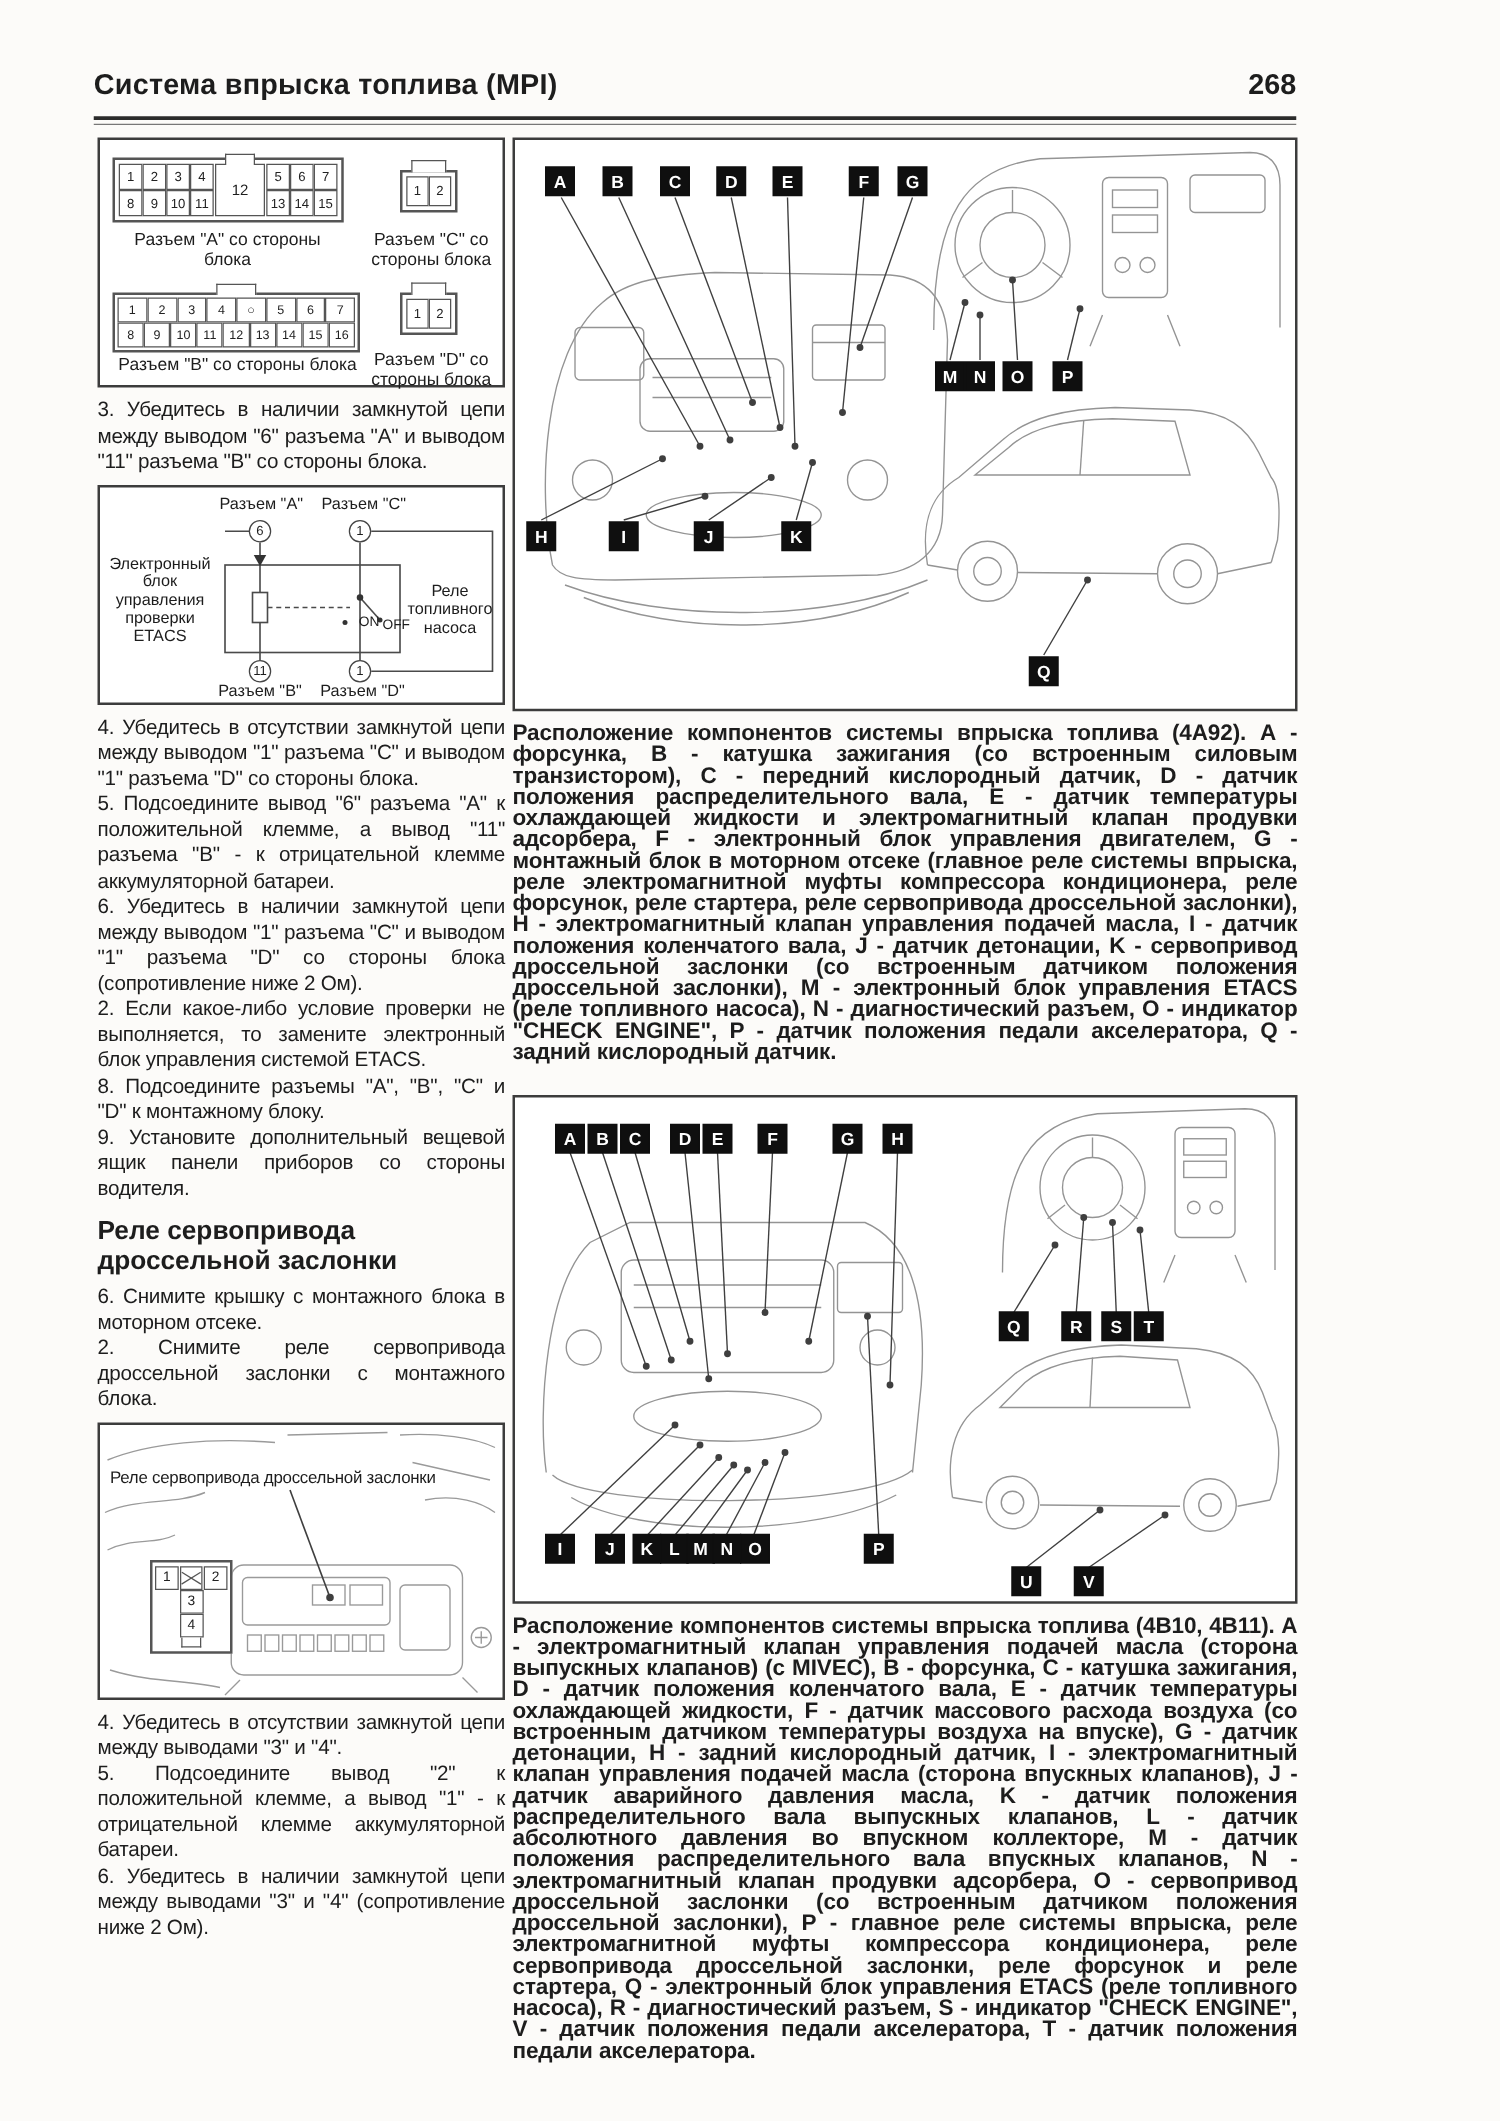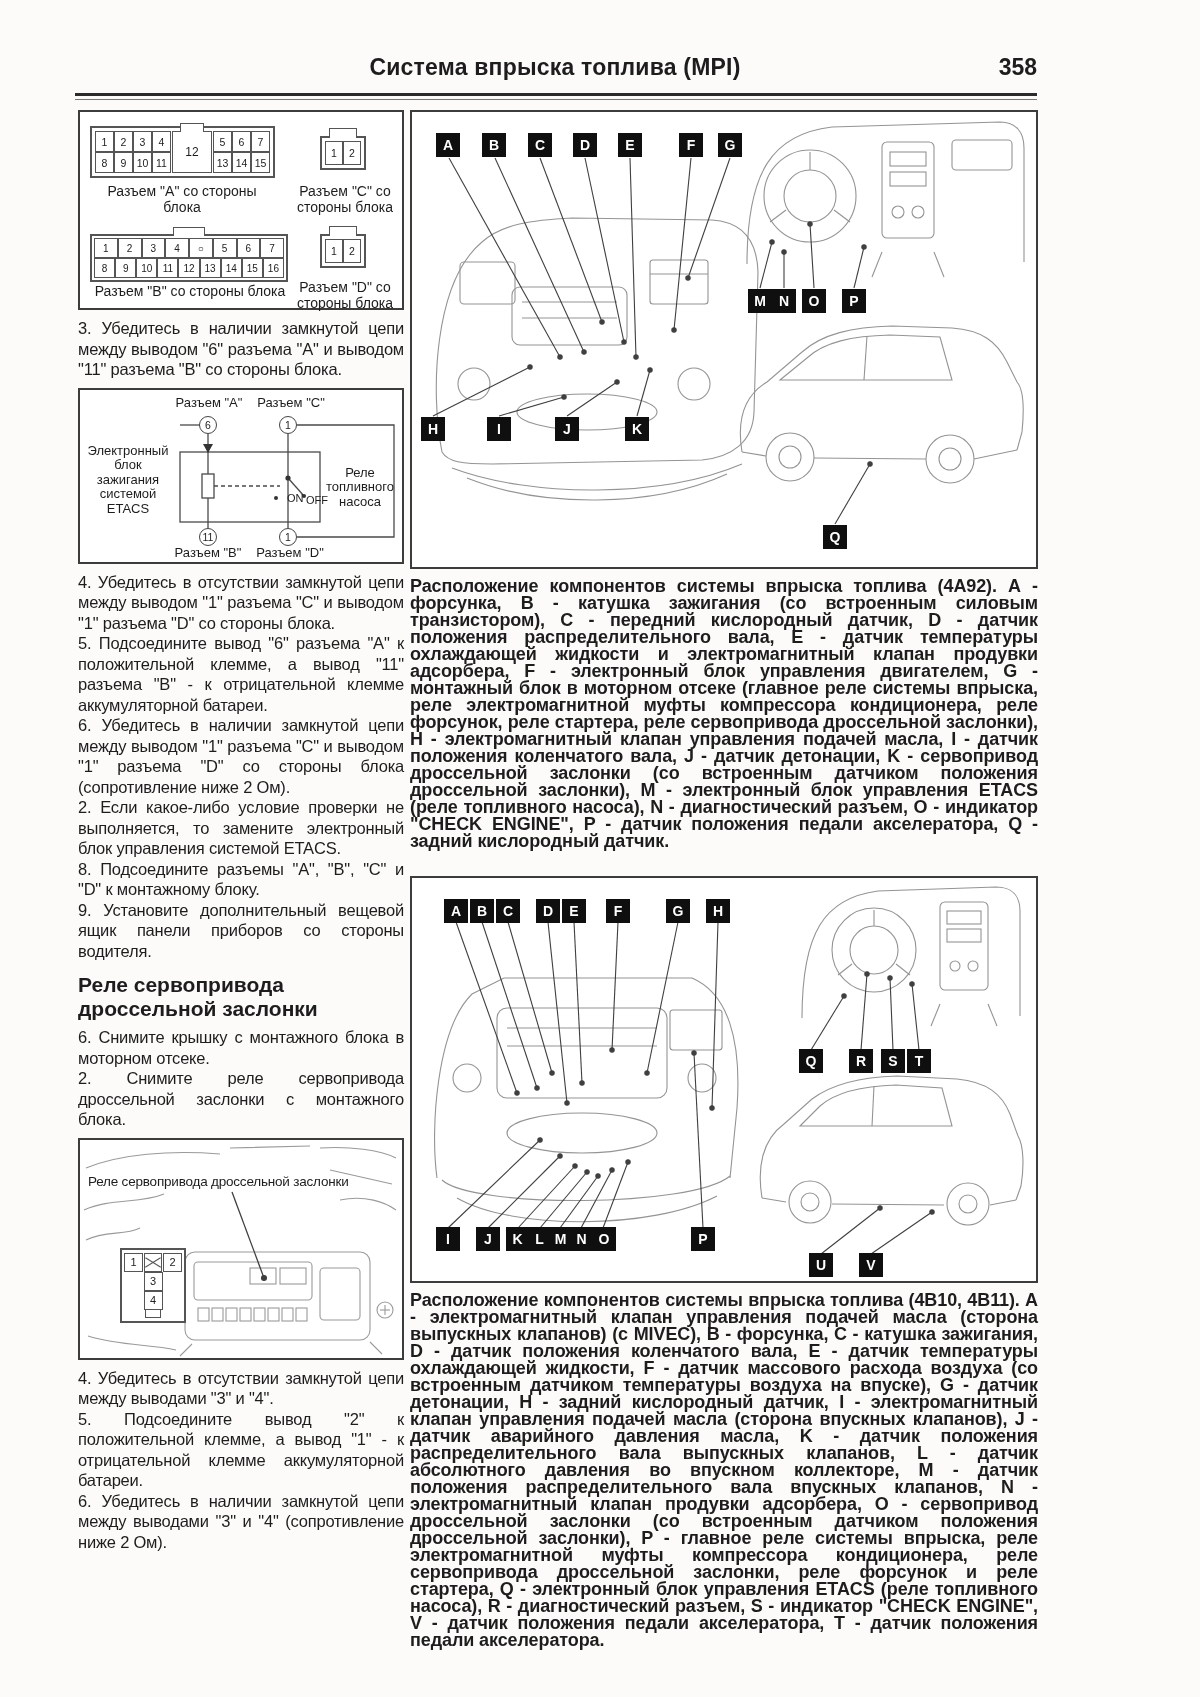--- a/index.html
+++ b/index.html
@@ -2,21 +2,21 @@
 <html lang="ru"><head>
 <meta charset="utf-8">
 <style>
   html,body{margin:0;padding:0;}
   body{
     width:1200px;height:1697px;position:relative;overflow:hidden;
     background:#fcfbf9;color:#1d1d1d;
     font-family:"Liberation Sans", sans-serif;
   }
   
-  .page-title{position:absolute;left:75px;top:54px;width:960px;text-align:center;
+  .page-title{position:absolute;left:75px;top:54px;width:960px;
     font-size:23px;font-weight:bold;letter-spacing:.2px;}
   .page-number{position:absolute;left:975px;top:54px;width:62px;text-align:right;
     font-size:23px;font-weight:bold;}
   .rule1{position:absolute;left:75px;top:93px;width:962px;height:3px;background:#2b2b2b;}
   .rule2{position:absolute;left:75px;top:99px;width:962px;height:1px;background:#777;}
   
   .col-left{position:absolute;left:78px;top:110px;width:326px;}
   .col-right{position:absolute;left:410px;top:110px;width:628px;}
   .col-left p.step{font-size:16.5px;line-height:20.5px;text-align:justify;margin:0;letter-spacing:-0.2px;}
   .col-left p.step.first{margin-top:8px;}
@@ -69,21 +69,21 @@
   
   .lbl{position:absolute;width:22px;height:22px;background:#0f0f0f;color:#fff;
     display:flex;align-items:center;justify-content:center;
     font-size:14px;font-weight:bold;box-shadow:0 0 0 1px #0f0f0f;}
   .lbl.sm{width:21px;}
 </style>
 </head>
 <body>
 
 <div class="page-title">Система впрыска топлива (MPI)</div>
-<div class="page-number">358</div>
+<div class="page-number">268</div>
 <div class="rule1"></div>
 <div class="rule2"></div>
 
 <div class="col-left">
 
   <div class="figbox connbox">
     <div class="connA">
       <div class="grid4">
           <span class="pin">1</span>
           <span class="pin">2</span>
@@ -169,21 +169,21 @@
         <polygon points="123,54 133,54 128,63"></polygon>
         <circle cx="208" cy="88" r="2.6"></circle>
         <circle cx="224" cy="106" r="2"></circle>
         <circle cx="196" cy="108" r="2"></circle>
       </g>
     </svg>
     <div class="etext" style="left:84px;top:6px;width:90px;">Разъем "А"</div>
     <div class="etext" style="left:166px;top:6px;width:90px;">Разъем "С"</div>
     <div class="ecircle" style="left:119px;top:26px;">6</div>
     <div class="ecircle" style="left:199px;top:26px;">1</div>
-    <div class="etext" style="left:4px;top:54px;width:88px;">Электронный блок зажигания системой ETACS</div>
+    <div class="etext" style="left:4px;top:54px;width:88px;">Электронный блок управления проверки ETACS</div>
     <div class="etext" style="left:240px;top:76px;width:80px;">Реле топливного насоса</div>
     <div class="eonoff" style="left:170px;top:102px;margin-left:37px;">ON</div>
     <div class="eonoff" style="left:226px;top:104px;">OFF</div>
     <div class="ecircle" style="left:119px;top:138px;">11</div>
     <div class="ecircle" style="left:199px;top:138px;">1</div>
     <div class="etext" style="left:82px;top:156px;width:92px;">Разъем "В"</div>
     <div class="etext" style="left:164px;top:156px;width:92px;">Разъем "D"</div>
   </div>
 
   <p class="step first">4. Убедитесь в отсутствии замкнутой цепи между выводом "1" разъема "С" и выводом "1" разъема "D" со стороны блока.</p>

